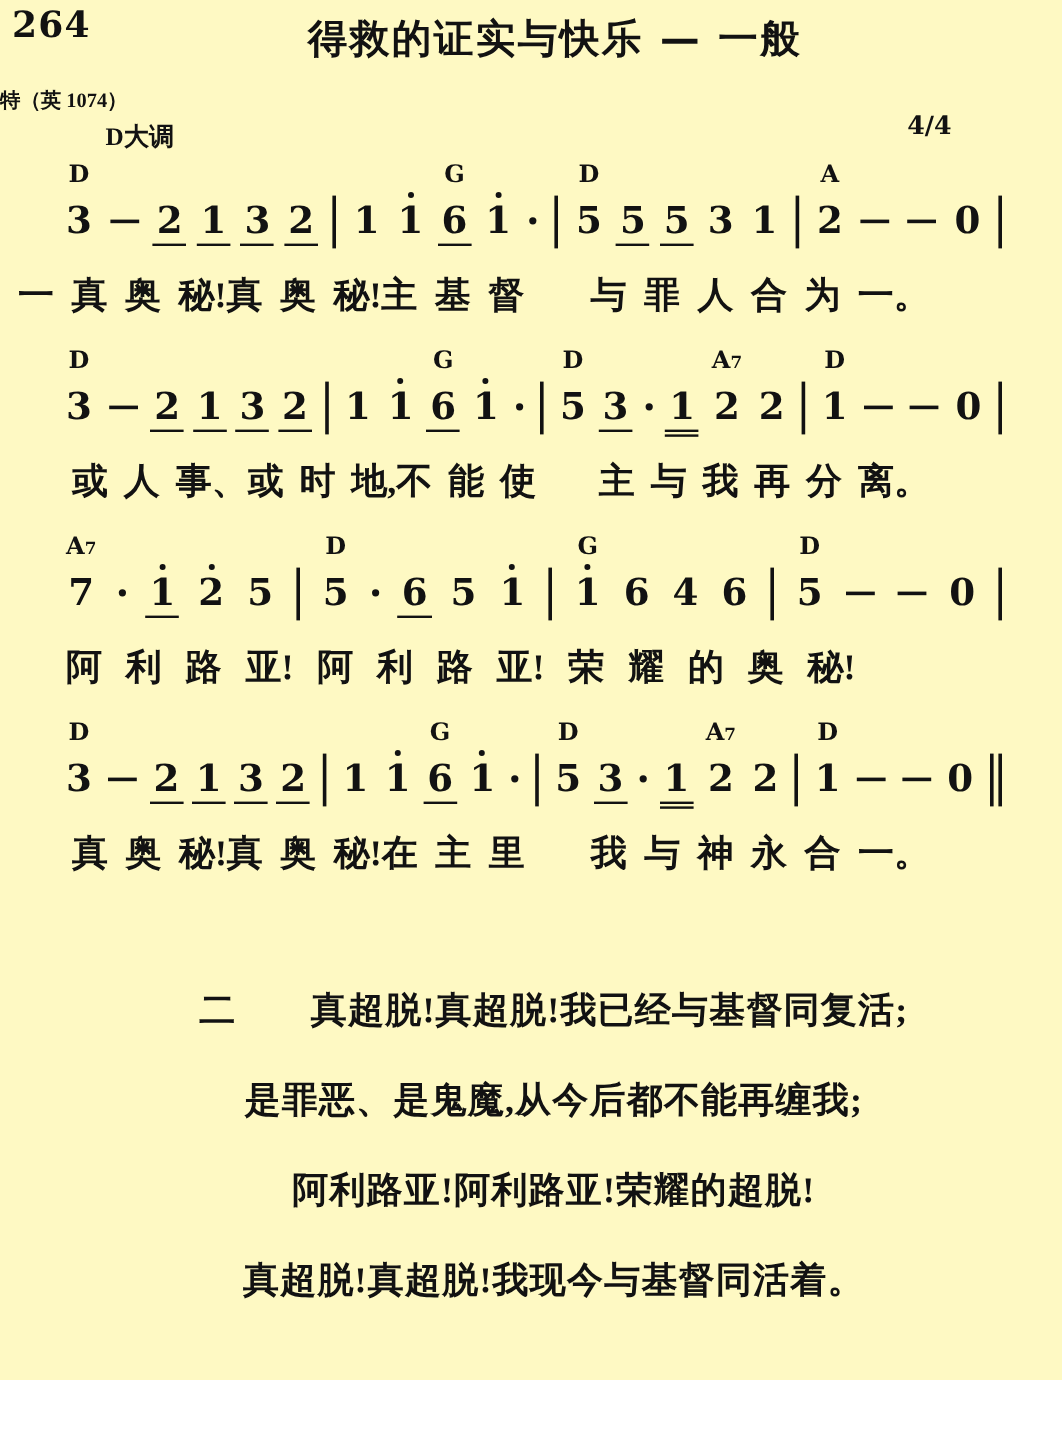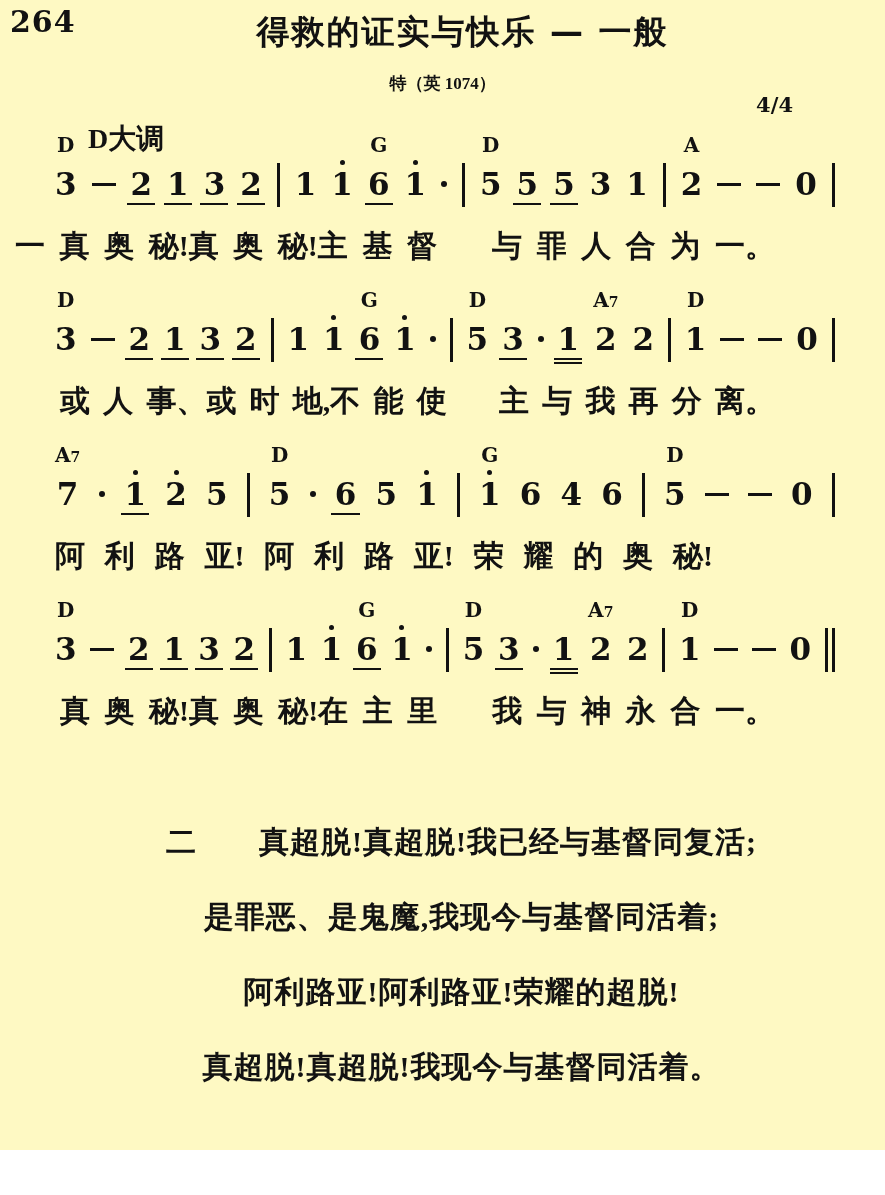--- a/index.html
+++ b/index.html
@@ -2,22 +2,22 @@
 <html><head>
 <meta charset="utf-8">
 <style>
   * { margin:0; padding:0; box-sizing:border-box; }
   html,body { background:#ffffff; }
   body { width:885px; height:1195px; font-family:"Liberation Serif","DejaVu Serif",serif; color:#121212; }
   .page { position:relative; width:885px; height:1150px; background:#fef9c3; overflow:hidden; }
 
   .page-num { position:absolute; left:10px; top:4px; font-size:30px; font-weight:bold; font-family:"DejaVu Serif",serif; letter-spacing:1px; }
   .title { position:absolute; top:10px; left:0; width:100%; text-align:center; font-size:33px; font-weight:bold; font-family:"DejaVu Sans","Liberation Sans",sans-serif; letter-spacing:2px;margin-left:20px; }
-  .subtitle { position:absolute; top:72px; left:0; width:100%; text-align:center; font-size:17px; font-weight:bold; }
-  .key-sig { position:absolute; top:100px; left:88px; font-size:28px; font-weight:bold;margin-top:20px; }
+  .subtitle { position:absolute; top:72px; left:0; width:100%; text-align:left; font-size:17px; font-weight:bold; }
+  .key-sig { position:absolute; top:100px; left:88px; font-size:21px; font-weight:bold; }
   .time-sig { position:absolute; top:92px; right:92px; font-size:21px; font-weight:bold; font-family:"DejaVu Serif",serif; }
 
   .music-area { position:absolute; top:134px; left:55px; width:780px; height:640px; }
   .music-line { position:absolute; left:0; width:780px; display:flex; justify-content:space-between; align-items:flex-start; }
 
   .tok { display:flex; flex-direction:column; align-items:center; }
   .chord { height:24px; line-height:22px; font-size:20px; font-weight:bold; font-family:"DejaVu Serif",serif; }
   .chord-num { font-size:14px; }
   .odot-slot { height:9px; display:flex; align-items:center; justify-content:center; }
   .odot { width:5px; height:5px; border-radius:50%; background:#121212; }
@@ -846,16 +846,16 @@
         <span class="syl">我</span>
         <span class="syl">与</span>
         <span class="syl">神</span>
         <span class="syl">永</span>
         <span class="syl">合</span>
         <span class="syl">一。</span>
       </div>
     </div>
 
   <div class="verse2-line" style="top:822px">二　　真超脱!真超脱!我已经与基督同复活;</div>
-  <div class="verse2-line" style="top:897px">是罪恶、是鬼魔,我现今与基督同活着;</div>
+  <div class="verse2-line" style="top:897px">是罪恶、是鬼魔,从今后都不能再缠我;</div>
   <div class="verse2-line" style="top:972px">阿利路亚!阿利路亚!荣耀的超脱!</div>
   <div class="verse2-line" style="top:1047px">真超脱!真超脱!我现今与基督同活着。</div>
 </div>
 
 </body></html>

